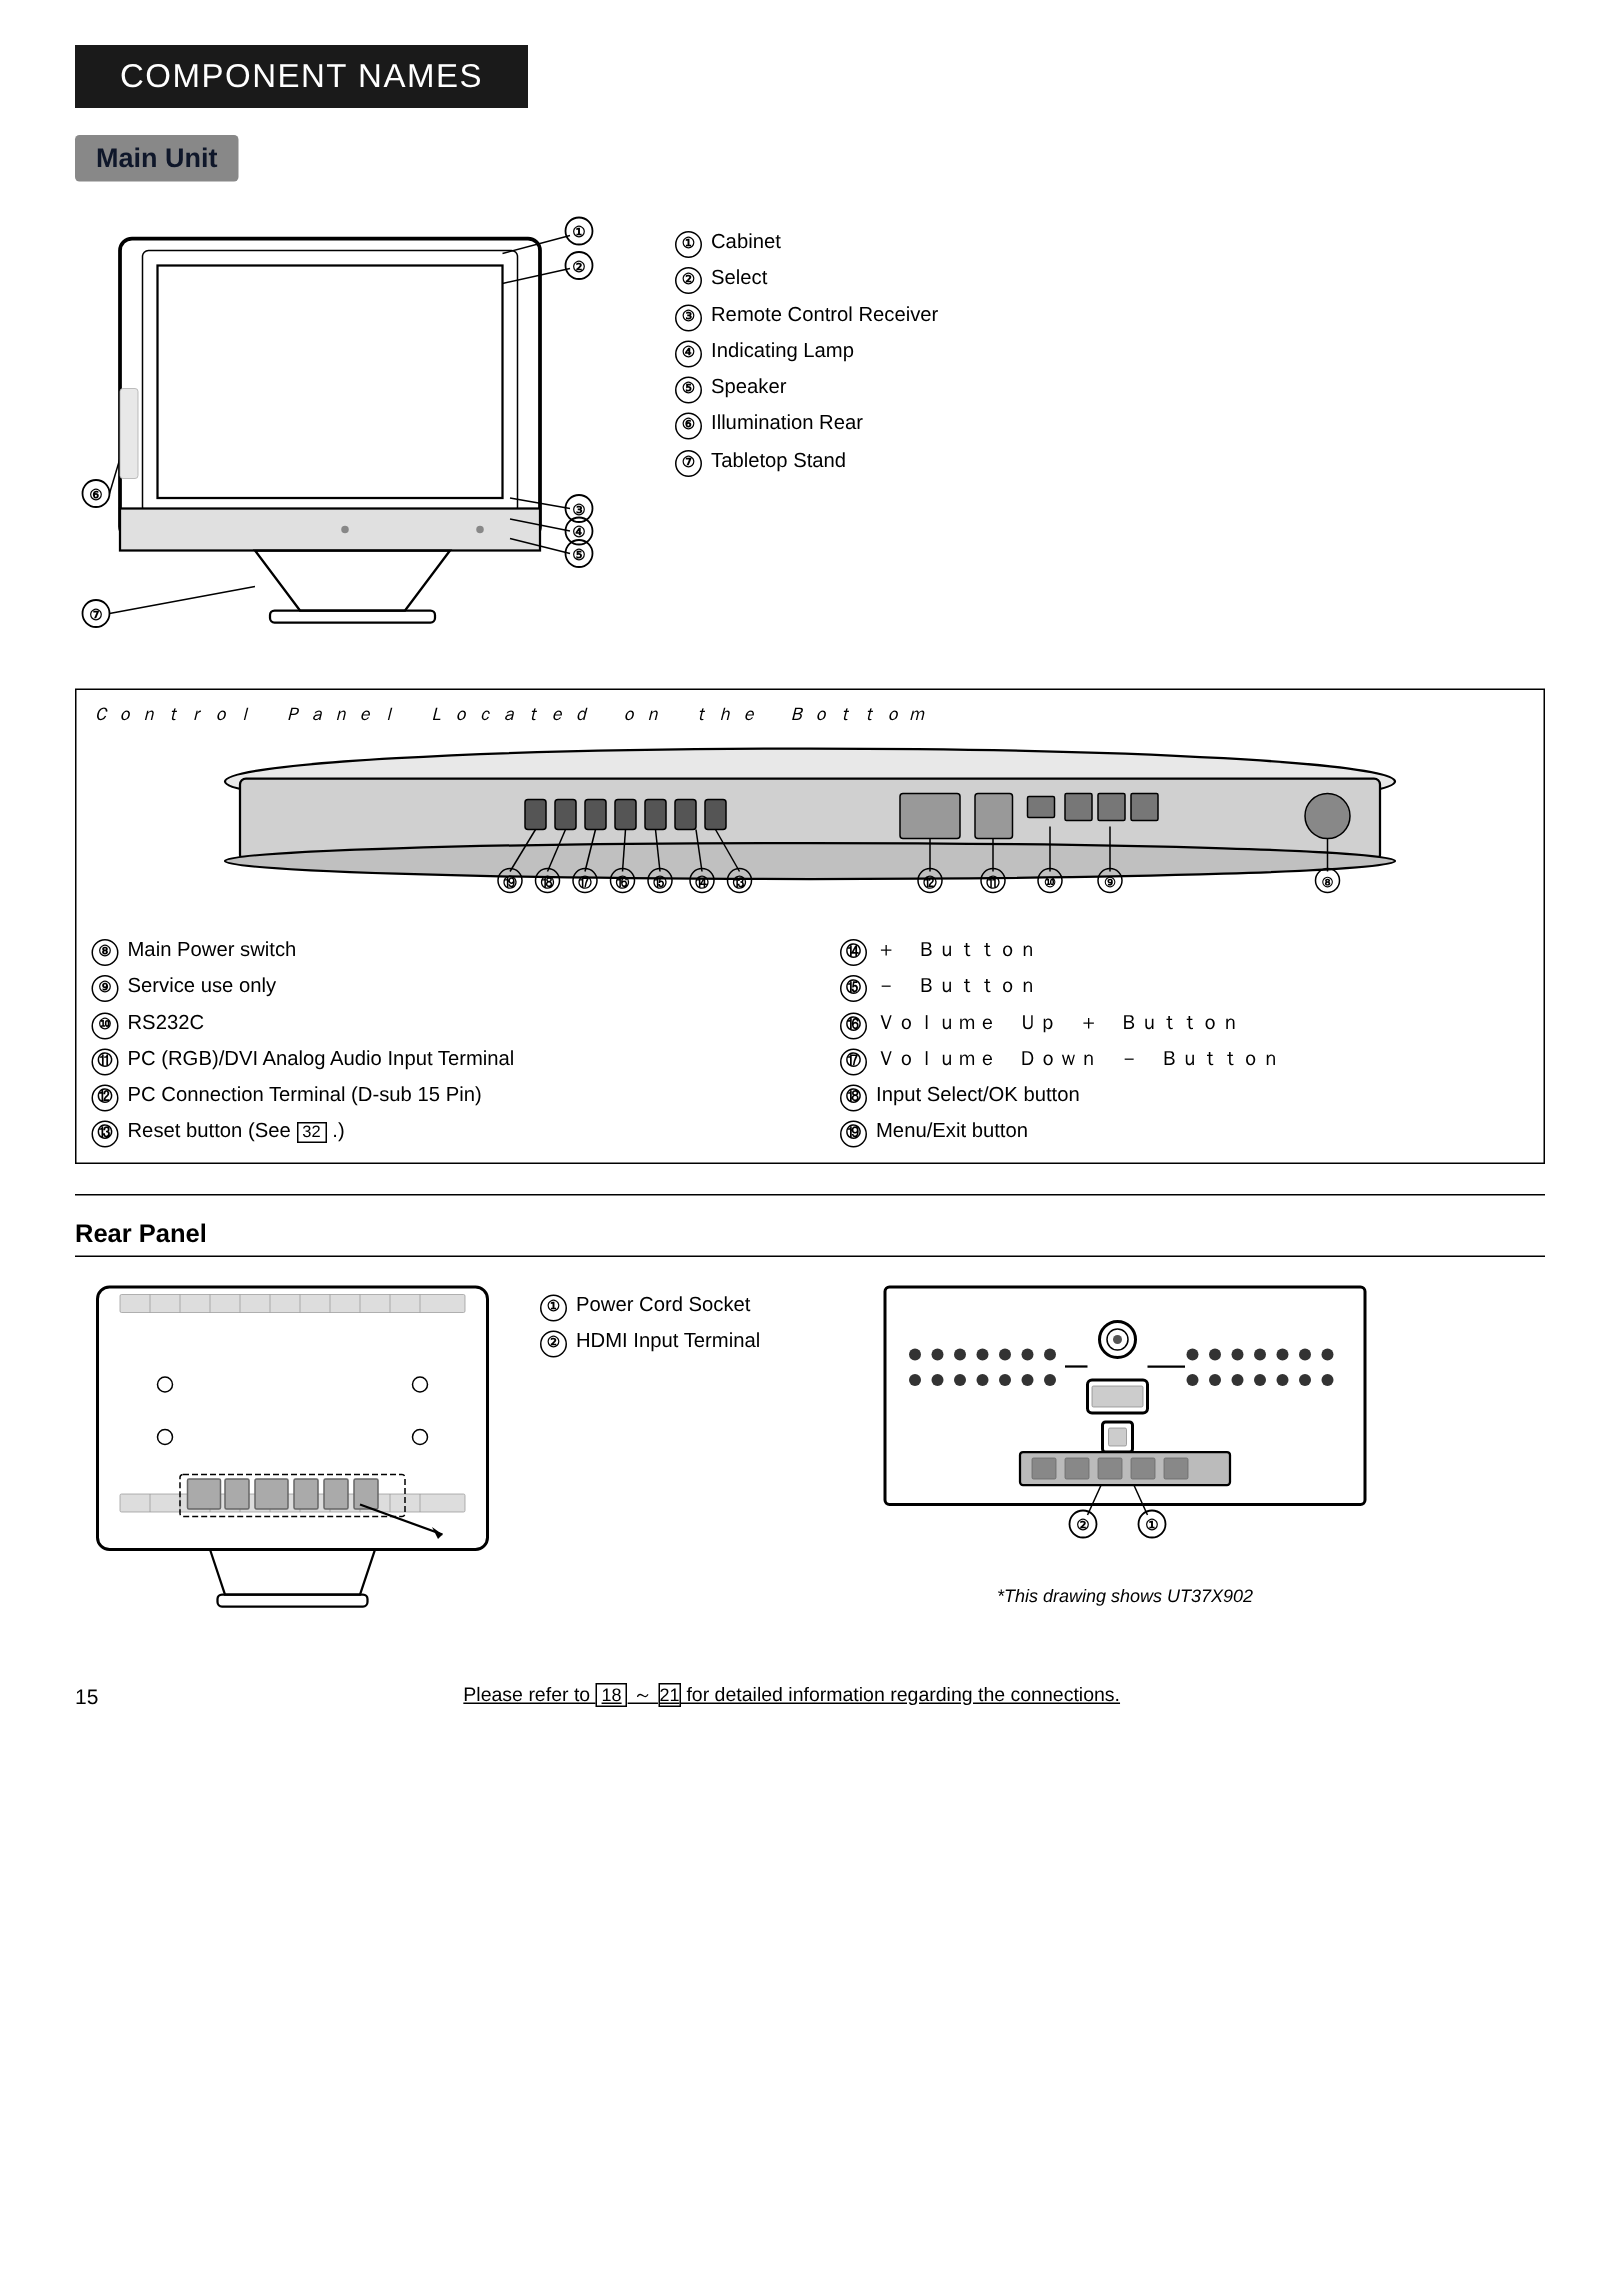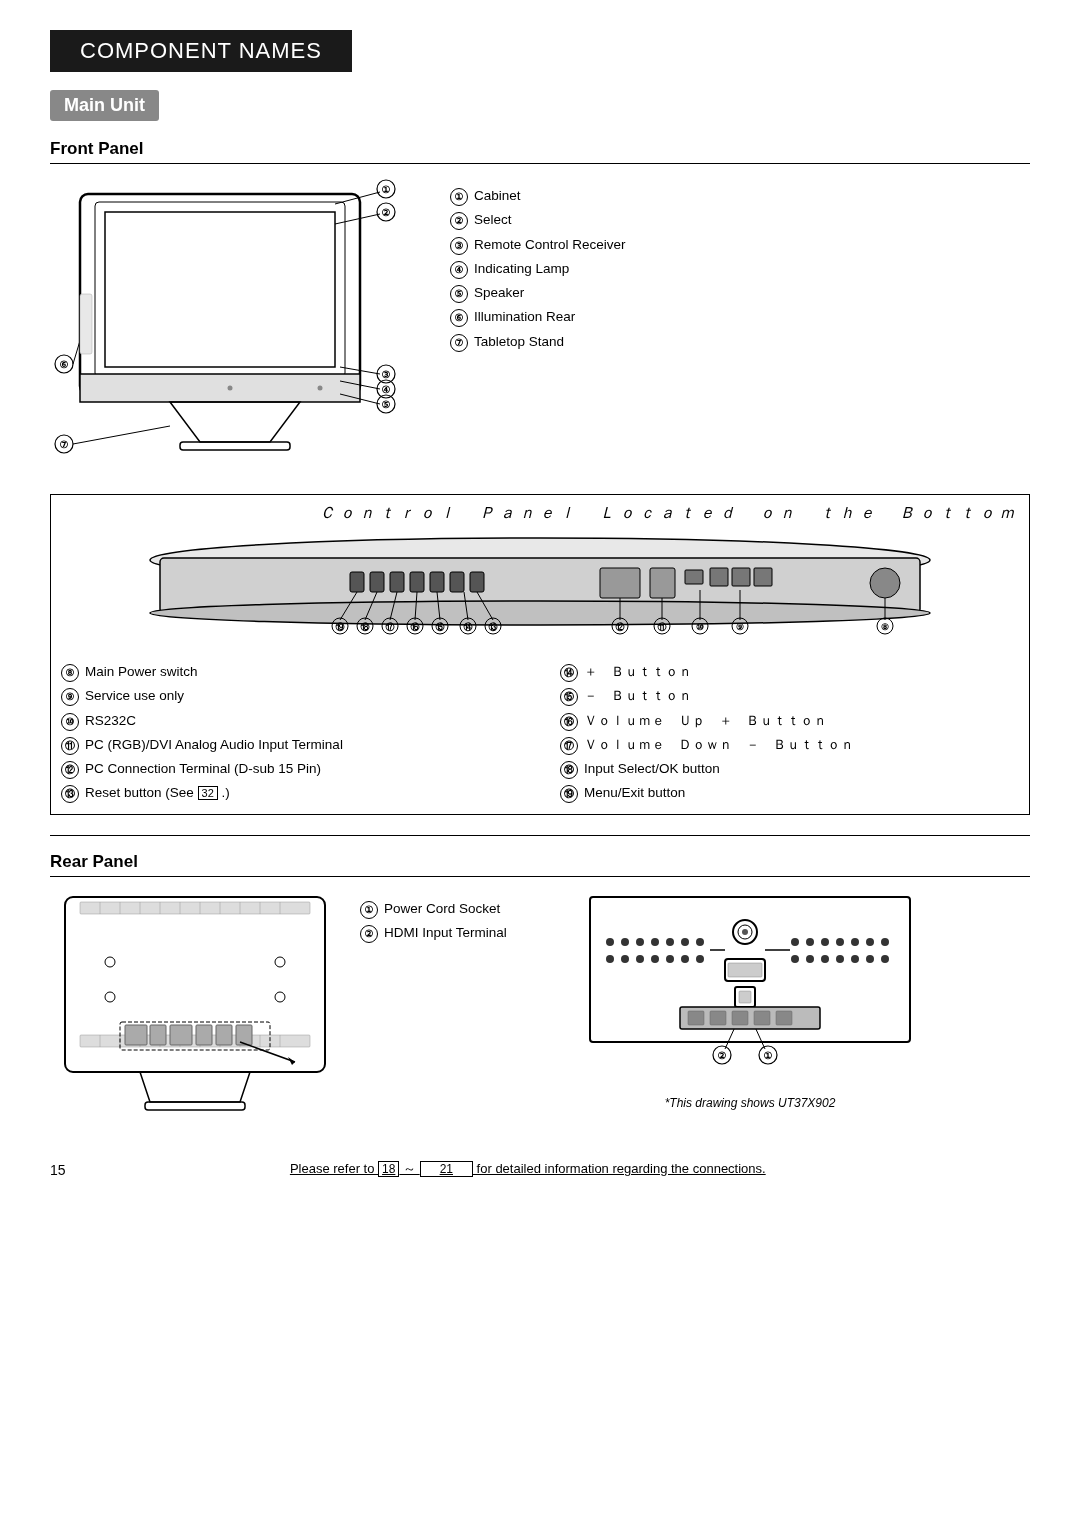--- a/index.html
+++ b/index.html
@@ -19,21 +19,21 @@
       font-size: 22px;
       font-weight: normal;
       padding: 8px 30px;
       display: inline-block;
       margin-bottom: 18px;
       letter-spacing: 1px;
     }
 
     .main-unit-badge {
       background: #888;
-      color: #ffffff;
+      color: #0f172a;
       font-size: 18px;
       font-weight: bold;
       padding: 5px 14px;
       display: inline-block;
       margin-bottom: 18px;
       border-radius: 3px;
     }
 
     .section-title {
       font-size: 17px;
@@ -93,22 +93,22 @@
       display: block;
     }
 
     .bottom-panel-box {
       border: 1.5px solid #000;
       margin-top: 10px;
       padding: 8px 10px;
     }
 
     .bottom-panel-title {
-      font-size: 16px;
-      text-align: right;
+      font-size: 12px;
+      text-align: left;
       letter-spacing: 4px;
       margin-bottom: 6px;
       font-style: italic;
     }
 
     .bottom-controls-diagram svg {
       display: block;
       margin: 0 auto;
     }
 
@@ -172,21 +172,20 @@
 
 
 
 
 <div class="component-names-header">COMPONENT NAMES</div>
 <br>
 <div class="main-unit-badge">Main Unit</div>
 
 
 <div class="front-panel-section">
-  <div class="section-title">Front Panel</div>
 
   <div class="front-panel-content">
 
     <div class="diagram-area tv-diagram">
       <svg width="370" height="310" viewBox="0 0 370 310">
 
         <rect x="30" y="20" width="280" height="200" rx="8" ry="8" fill="none" stroke="#000" stroke-width="2.5"></rect>
 
         <rect x="55" y="38" width="230" height="155" fill="none" stroke="#000" stroke-width="1.5"></rect>
 
@@ -549,20 +548,20 @@
     </div>
   </div>
 </div>
 
 
 <div class="page-footer">
   <div class="page-number">15</div>
   <div class="footer-link">
     Please refer to <span style="border:1.5px solid #000; padding:0 3px; font-size:12px;">18</span>
     ～
-    <span style="border:1.5px solid #000; padding:0 19px; font-size:12px;">21</span>
+    <span style="border:1.5px solid #000; padding:0 0; font-size:12px;">21</span>
     for detailed information regarding the connections.
   </div>
   <div style="width:40px;"></div>
 </div>
 
 
 
 
 </body></html>

